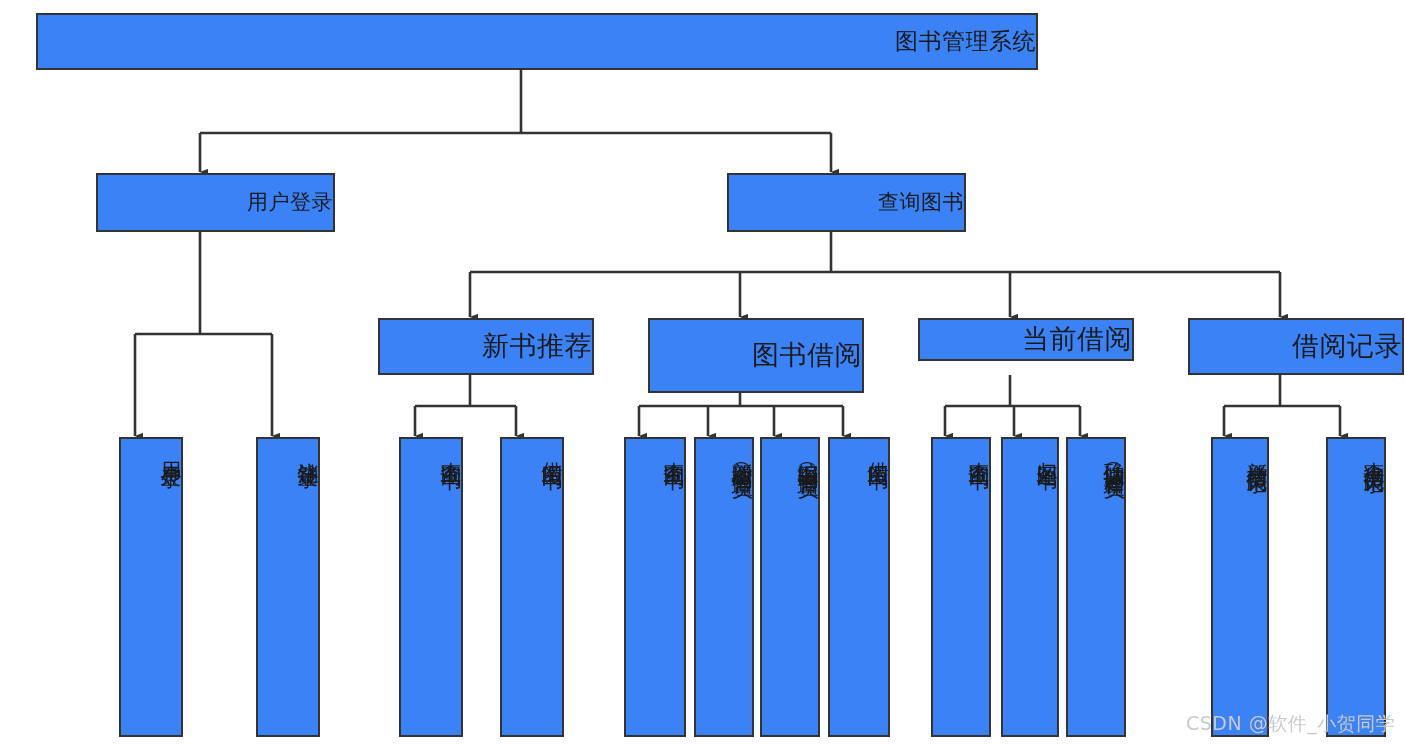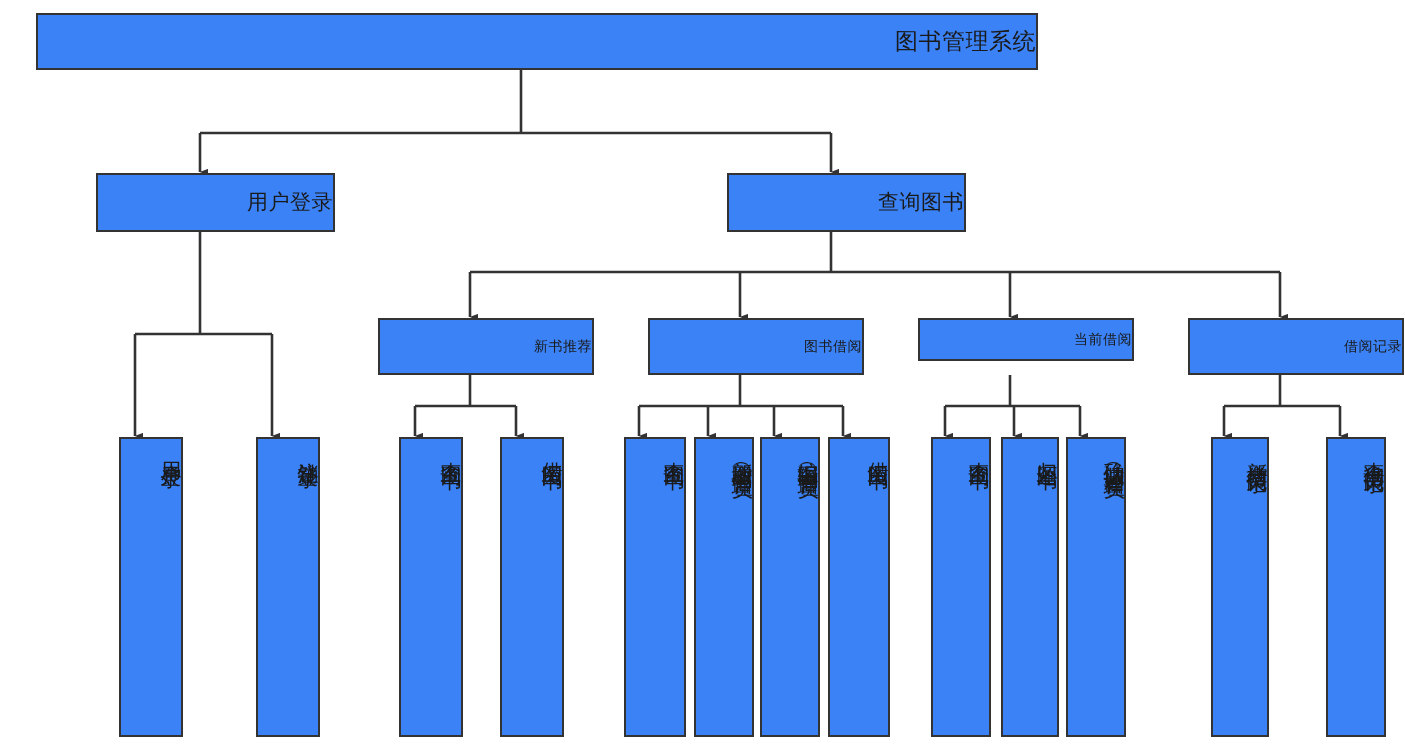--- a/index.html
+++ b/index.html
@@ -38,21 +38,21 @@
     line-height: 1.12;
     margin-left: 16px;
   }
   .node.level-1 {
     font-size: 23px;
   }
   .node.level-2 {
     font-size: 21px;
   }
   .node.level-3 {
-    font-size: 14px;
+    font-size: 27px;
   }
   .node.leaf {
     font-size: 21px;
     align-items: flex-start;
     padding-top: 6px;
   }
   .node-label {
     display: block;
     text-align: center;
     letter-spacing: 0.5px;
@@ -125,21 +125,21 @@
       </div>
       <div class="node level-2" style="left: 80px; top: 173px; width: 239px; height: 59px;">
         <span class="node-label">用户登录</span>
       </div>
       <div class="node level-2" style="left: 711px; top: 173px; width: 239px; height: 59px;">
         <span class="node-label">查询图书</span>
       </div>
       <div class="node level-3" style="left: 362px; top: 318px; width: 216px; height: 57px;">
         <span class="node-label">新书推荐</span>
       </div>
-      <div class="node level-3" style="left: 632px; top: 318px; width: 216px; height: 57px;">
+      <div class="node level-3" style="left: 632px; top: 318px; width: 216px; height: 75px;">
         <span class="node-label">图书借阅</span>
       </div>
       <div class="node level-3" style="left: 902px; top: 318px; width: 216px; height: 43px;">
         <span class="node-label">当前借阅</span>
       </div>
       <div class="node level-3" style="left: 1172px; top: 318px; width: 216px; height: 57px; font-family: Liberation Serif, serif;">
         <span class="node-label">借阅记录</span>
       </div>
       <div class="node level-4 leaf" style="left: 103px; top: 437px; width: 64px; height: 300px;">
         <span class="node-label">用户登录</span>
@@ -175,13 +175,14 @@
         <span class="node-label">确认归还（管理员）</span>
       </div>
       <div class="node level-4 leaf" style="left: 1195px; top: 437px; width: 58px; height: 300px;">
         <span class="node-label">新增借阅记录</span>
       </div>
       <div class="node level-4 leaf" style="left: 1310px; top: 437px; width: 60px; height: 300px;">
         <span class="node-label">查询借阅记录</span>
       </div>
     </div>
 
+  <div class="watermark" style="left:1186px; top:711px;">CSDN @软件_小贺同学</div>
 </div>
 
 </body></html>

